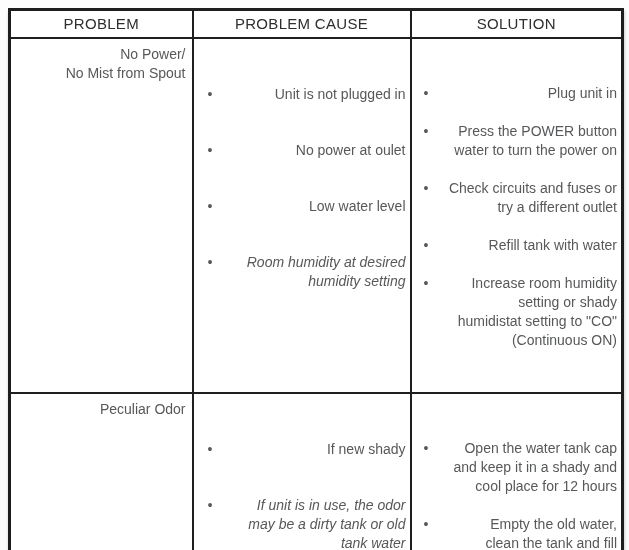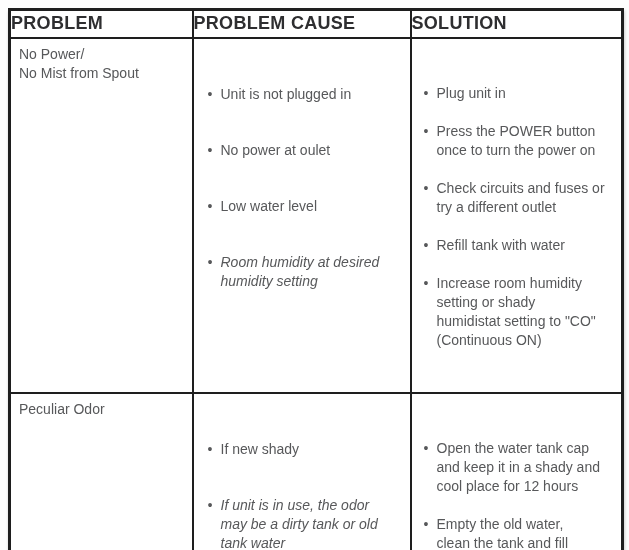--- a/index.html
+++ b/index.html
@@ -23,27 +23,28 @@
     background:#fff;
     border:3px solid var(--border);
     box-shadow:0 3px 3px -1px rgba(0,0,0,.3), 2px 2px 2px rgba(0,0,0,.08);
   }
   col.c-problem{width:183px;}
   col.c-cause{width:218px;}
   col.c-solution{width:212px;}
   th,td{
     border:2px solid var(--border);
     vertical-align:top;
-    text-align:left;
+    text-align:right;
   }
   th{
     height:28px;
     vertical-align:middle;
-    font-weight:bold;
-    font-size:18px;
+    text-align:center;
+    font-weight:normal;
+    font-size:15px;
     letter-spacing:.3px;
     color:var(--header-text);
     padding:2px 0;
   }
   td{
     font-size:14px;
     line-height:19px;
     white-space:pre-line;
   }
   td.problem{padding:6px 6px 4px 8px;}
@@ -92,21 +93,21 @@
             <li>No power at oulet</li>
             <li>Low water level</li>
             <li>Room humidity at desired
 humidity setting</li>
           </ul>
         </td>
         <td class="solution">
           <ul class="bullets">
             <li>Plug unit in</li>
             <li>Press the POWER button
-once to turn the power on</li>
+water to turn the power on</li>
             <li>Check circuits and fuses or
 try a different outlet</li>
             <li>Refill tank with water</li>
             <li>Increase room humidity
 setting or shady
 humidistat setting to "CO"
 (Continuous ON)</li>
           </ul>
         </td>
       </tr>

